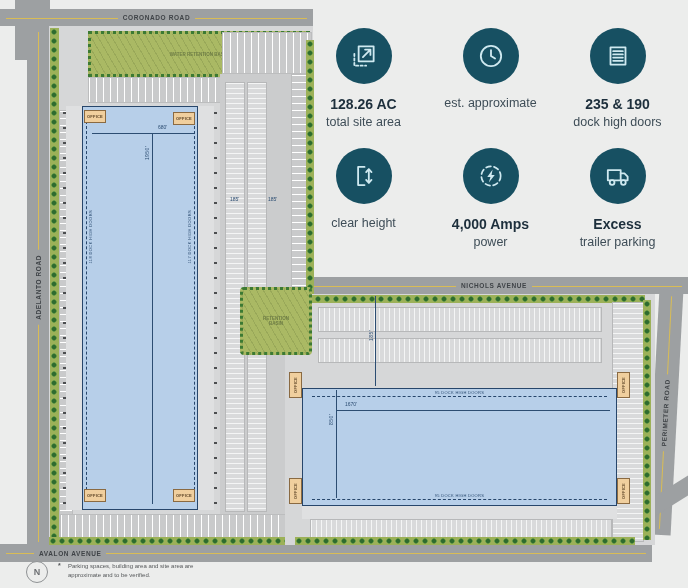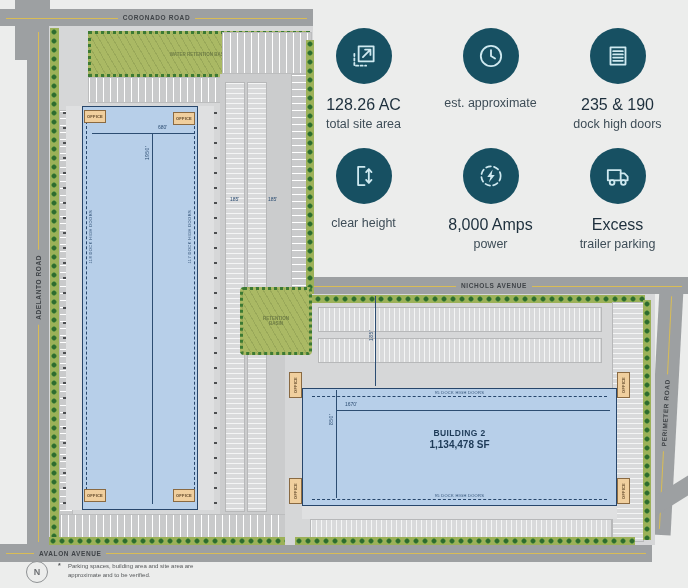--- a/index.html
+++ b/index.html
@@ -35,21 +35,21 @@
   .dim-label{font-size:5px;color:#2c4d72;white-space:nowrap;}
   .door-dash-v{border-left:1px dashed #27466b;}
   .door-dash-h{border-top:1px dashed #27466b;}
   .doors-small{font-size:4px;color:#2c4d72;letter-spacing:.3px;white-space:nowrap;}
   .office{background:#f0cf9e;border:1px solid #8a6a42;color:#5d4426;font-size:4px;font-weight:bold;display:flex;align-items:center;justify-content:center;box-sizing:border-box;letter-spacing:.2px;}
   .office.v span{writing-mode:vertical-rl;transform:rotate(180deg);}
   
   .stats{display:grid;grid-template-columns:127px 127px 127px;}
   .stat{height:118px;text-align:center;padding-top:2px;}
   .icn{width:56px;height:56px;border-radius:50%;background:#175062;margin:0 auto 12px auto;display:flex;align-items:center;justify-content:center;}
-  .val{font-size:16px;font-weight:normal;color:#1d2f3c;margin-bottom:3px;}
+  .val{font-size:14px;font-weight:bold;color:#1d2f3c;margin-bottom:3px;}
   .lbl{font-size:12.5px;color:#3e4d57;}
   
   .north{width:20px;height:20px;border-radius:50%;border:1.5px solid #8f9294;color:#6c6f72;font-size:9px;font-weight:bold;display:flex;align-items:center;justify-content:center;background:#ecedec;}
   .note{font-size:6px;color:#55585a;line-height:1.5;}
   .ast{font-size:7px;color:#55585a;font-weight:bold;}
 </style>
 </head>
 <body>
 
 <div class="canvas">
@@ -139,24 +139,20 @@
 
   <div class="abs hatch-v" style="left:612px;top:302px;width:30px;height:238px;"></div>
   <div class="abs trees" style="left:643px;top:300px;width:8px;height:240px;"></div>
 
   <div class="abs bldg" style="left:302px;top:388px;width:315px;height:118px;"></div>
   <div class="abs door-dash-h" style="left:312px;top:396px;width:295px;"></div>
   <div class="abs door-dash-h" style="left:312px;top:499px;width:295px;"></div>
   <div class="abs doors-small" style="left:302px;top:390px;width:315px;text-align:center;">95 DOCK HIGH DOORS</div>
   <div class="abs doors-small" style="left:302px;top:493px;width:315px;text-align:center;">95 DOCK HIGH DOORS</div>
 
-  <div class="abs bname" style="left:302px;top:428px;width:315px;">
-    <div class="t1">BUILDING 2</div>
-    <div class="t2">1,134,478 SF</div>
-  </div>
 
   <span class="abs dim-label" style="left:345px;top:401px;">1670'</span>
   <div class="abs dim-line-h" style="left:336px;top:410px;width:274px;"></div>
   <div class="abs dim-line-v" style="left:336px;top:390px;height:108px;"></div>
   <span class="abs dim-label vtext" style="left:328px;top:414px;">850'</span>
 
   <div class="abs office v" style="left:289px;top:372px;width:13px;height:26px;">
       <span>OFFICE</span>
     </div>
   <div class="abs office v" style="left:617px;top:372px;width:13px;height:26px;">
@@ -220,21 +216,21 @@
       <div class="lbl">clear height</div>
     </div>
 
     <div class="stat">
       <div class="icn">
         <svg viewBox="0 0 28 28" width="30" height="30" fill="none" stroke="#cfe9f0" stroke-width="1.6" stroke-linecap="round" stroke-linejoin="round">
           <circle cx="14" cy="14" r="9" stroke-dasharray="4.5 3"></circle>
           <path d="M15.5 8 L10.5 15 H13.5 L12 20 L17.5 13 H14.5 Z" fill="#cfe9f0" stroke="none"></path>
         </svg>
       </div>
-      <div class="val">8,000 Amps</div>
+      <div class="val">4,000 Amps</div>
       <div class="lbl">power</div>
     </div>
 
     <div class="stat">
       <div class="icn">
         <svg viewBox="0 0 28 28" width="30" height="30" fill="none" stroke="#cfe9f0" stroke-width="1.7" stroke-linecap="round" stroke-linejoin="round">
           <rect x="4.5" y="8.5" width="12" height="9.5"></rect>
           <path d="M16.5 11.5 H20 L23 14.5 V18 H16.5"></path>
           <circle cx="8.5" cy="20" r="2.2" fill="#175062"></circle>
           <circle cx="19" cy="20" r="2.2" fill="#175062"></circle>

